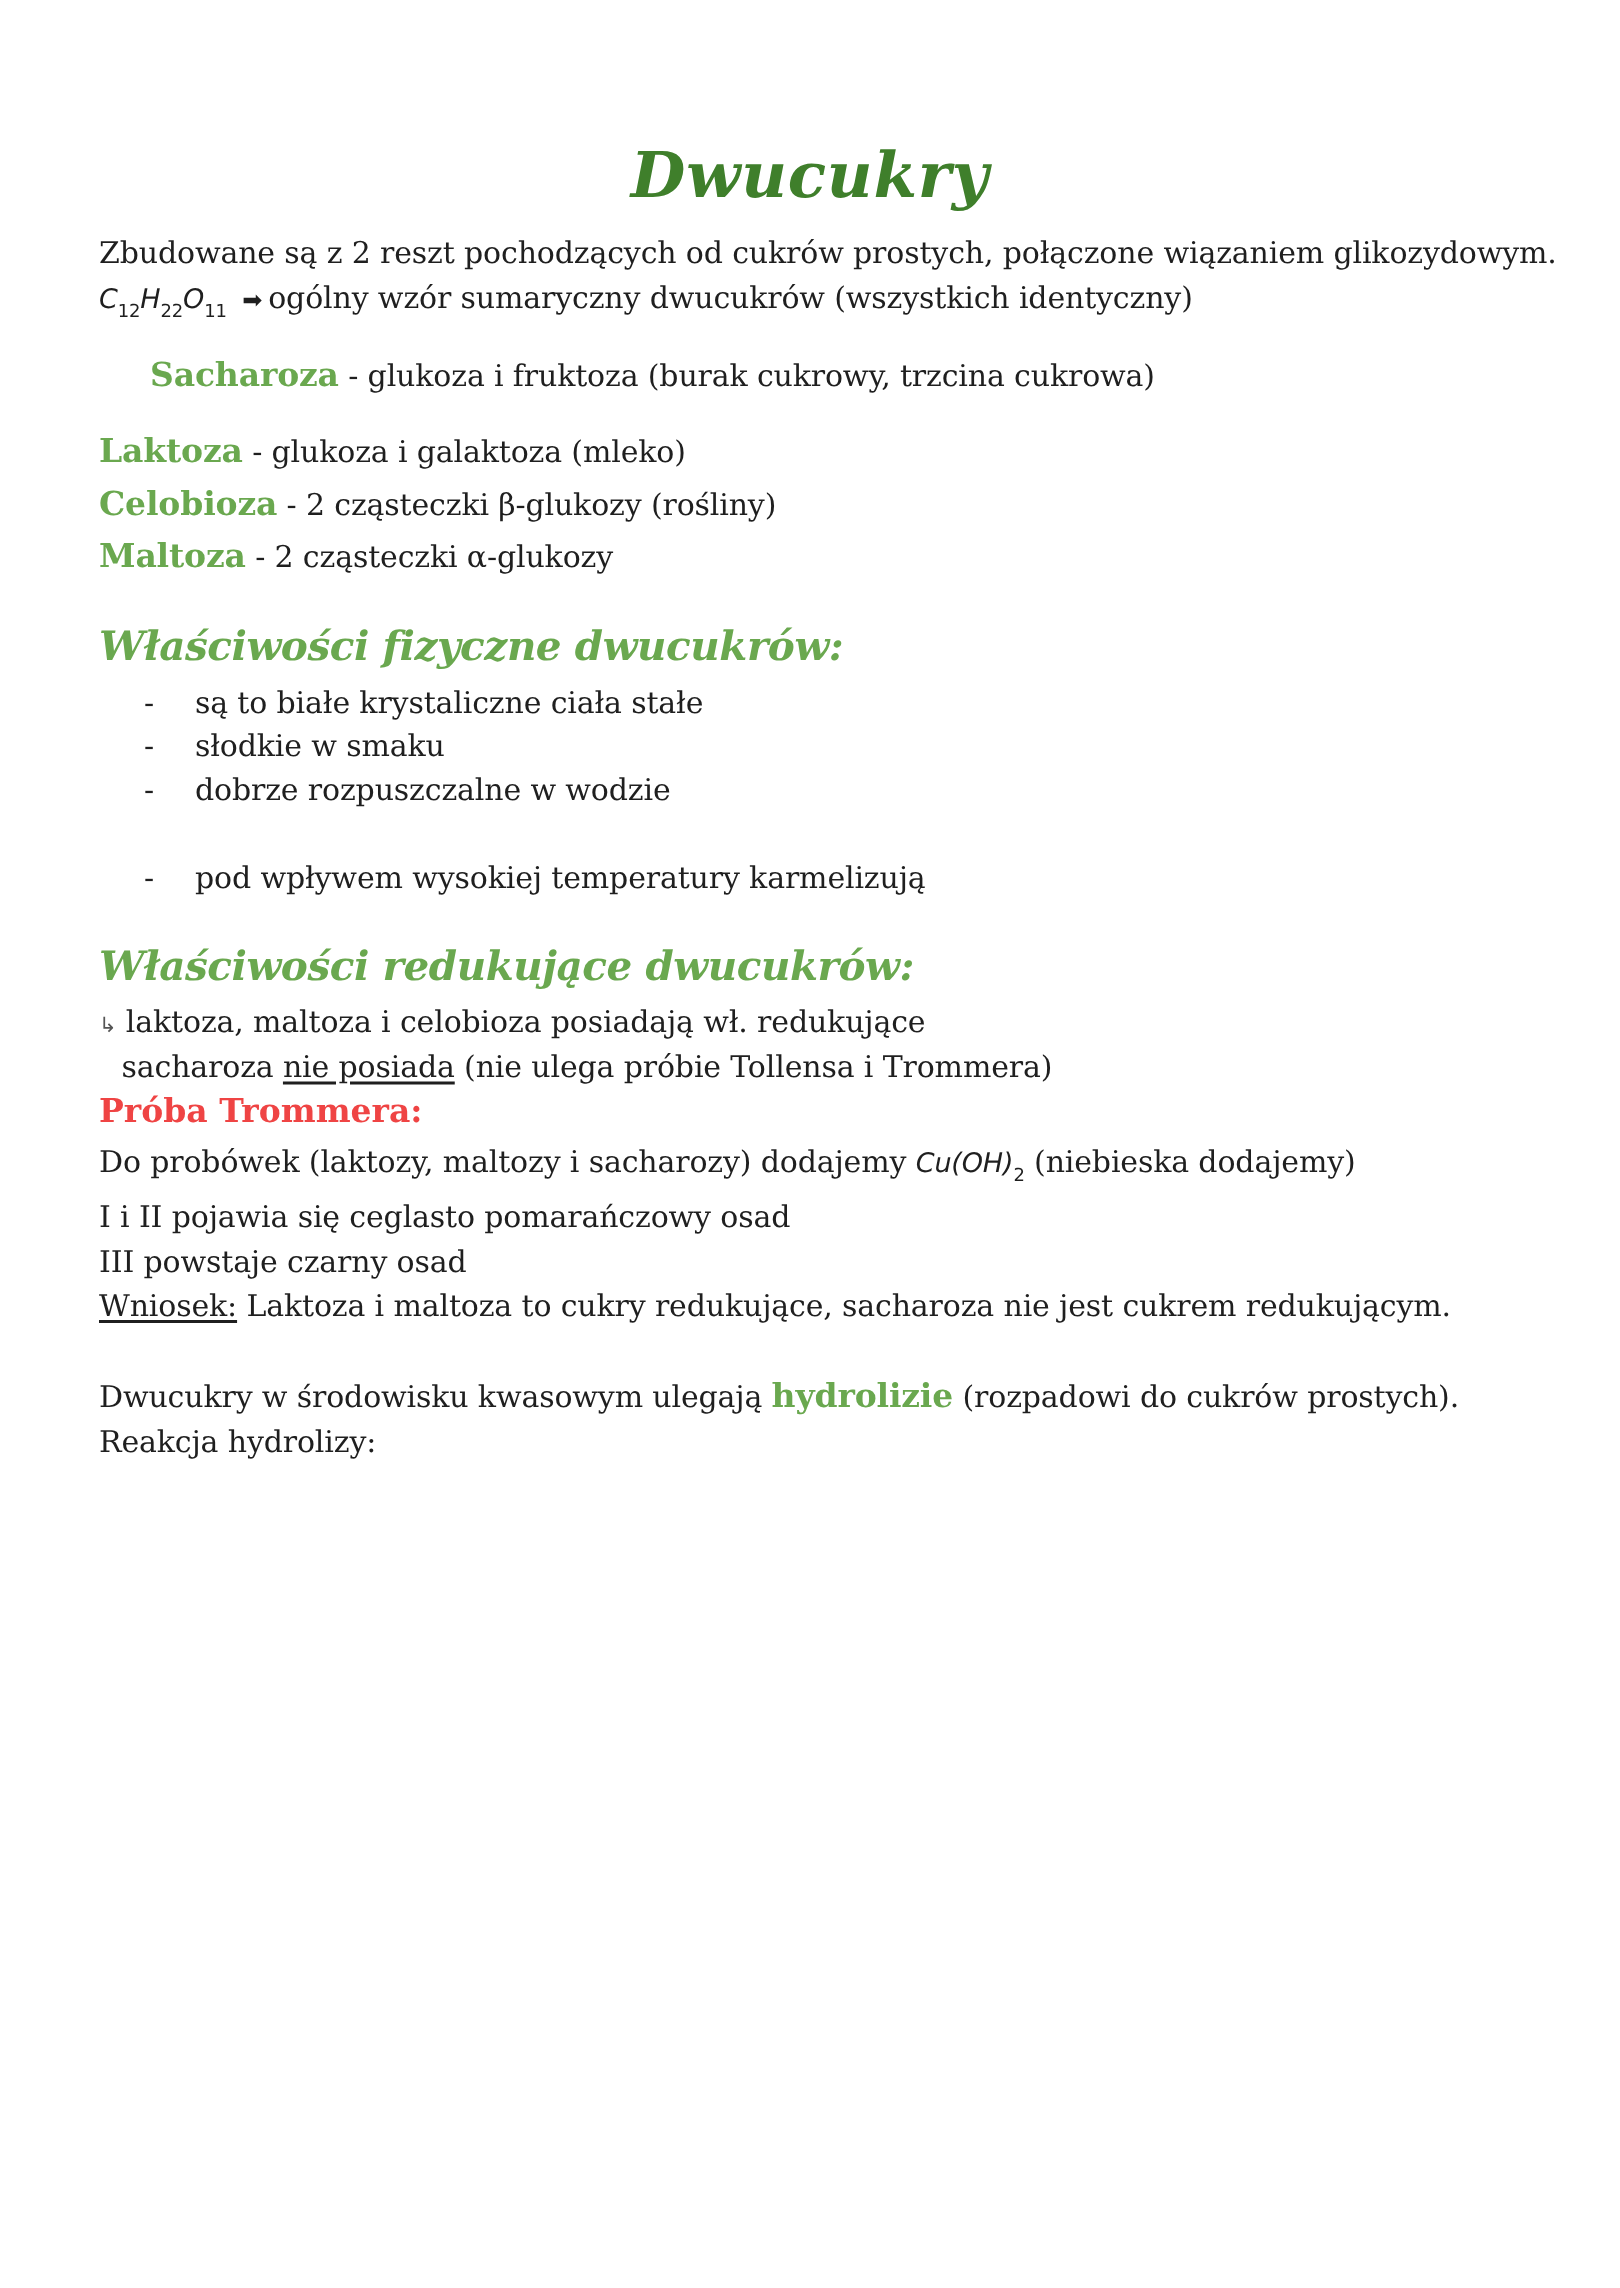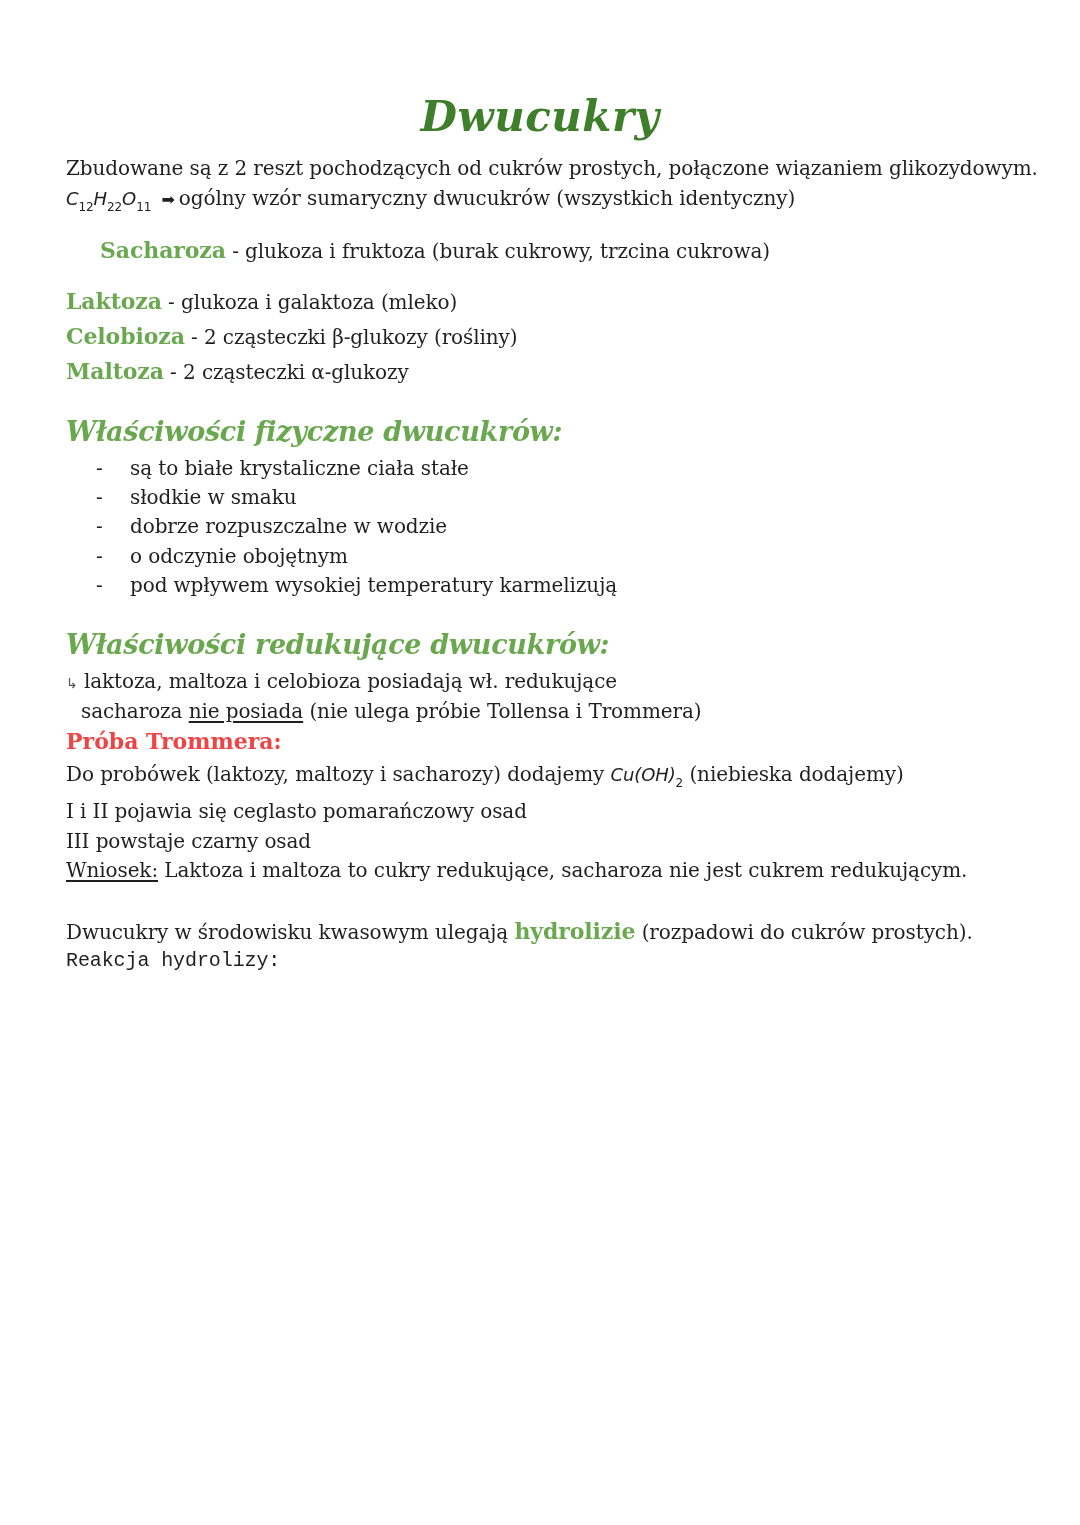--- a/index.html
+++ b/index.html
@@ -55,21 +55,20 @@
   </div>
   <div class="abs body-text" style="left:66px; top:357px;">
     <span class="green-name">Maltoza</span><span> - 2 cząsteczki α-glukozy</span>
   </div>
 
   <div class="abs body-text" style="left:96px; top:454px;"><span class="dash">-</span><span>są to białe krystaliczne ciała stałe</span></div>
 
   <div class="abs section-heading" style="left:66px; top:416px;">Właściwości fizyczne dwucukrów:</div>
   <div class="abs body-text" style="left:96px; top:483px;"><span class="dash">-</span><span>słodkie w smaku</span></div>
   <div class="abs body-text" style="left:96px; top:512px;"><span class="dash">-</span><span>dobrze rozpuszczalne w wodzie</span></div>
-  <div class="abs body-text" style="left:96px; top:542px;"><span class="dash">-</span><span>o odczynie obojętnym</span></div>
   <div class="abs body-text" style="left:96px; top:571px;"><span class="dash">-</span><span>pod wpływem wysokiej temperatury karmelizują</span></div>
 
   <div class="abs section-heading" style="left:66px; top:629px;">Właściwości redukujące dwucukrów:</div>
 
   <div class="abs body-text" style="left:66px; top:667px;">
     <span class="small-arrow">↳</span>
     <span>laktoza, maltoza i celobioza posiadają wł. redukujące</span>
   </div>
   <div class="abs body-text" style="left:81px; top:697px;">
     <span>sacharoza </span><span class="underline">nie posiada</span><span> (nie ulega próbie Tollensa i Trommera)</span>
@@ -82,15 +81,15 @@
   </div>
   <div class="abs body-text" style="left:66px; top:797px;">I i II pojawia się ceglasto pomarańczowy osad</div>
   <div class="abs body-text" style="left:66px; top:827px;text-align:right;">III powstaje czarny osad</div>
   <div class="abs body-text" style="left:66px; top:856px;">
     <span class="underline">Wniosek:</span><span> Laktoza i maltoza to cukry redukujące, sacharoza nie jest cukrem redukującym.</span>
   </div>
 
   <div class="abs body-text" style="left:66px; top:917px;text-align:right;">
     <span>Dwucukry w środowisku kwasowym ulegają </span><span class="hl" style="font-size:22px;">hydrolizie</span><span> (rozpadowi do cukrów prostych).</span>
   </div>
-  <div class="abs body-text" style="left:66px; top:947px;font-family:Liberation Mono, monospace;">Reakcja hydrolizy:</div>
+  <div class="abs body-text" style="left:66px; top:947px;">Reakcja hydrolizy:</div>
 
 </div>
 
 </body></html>

